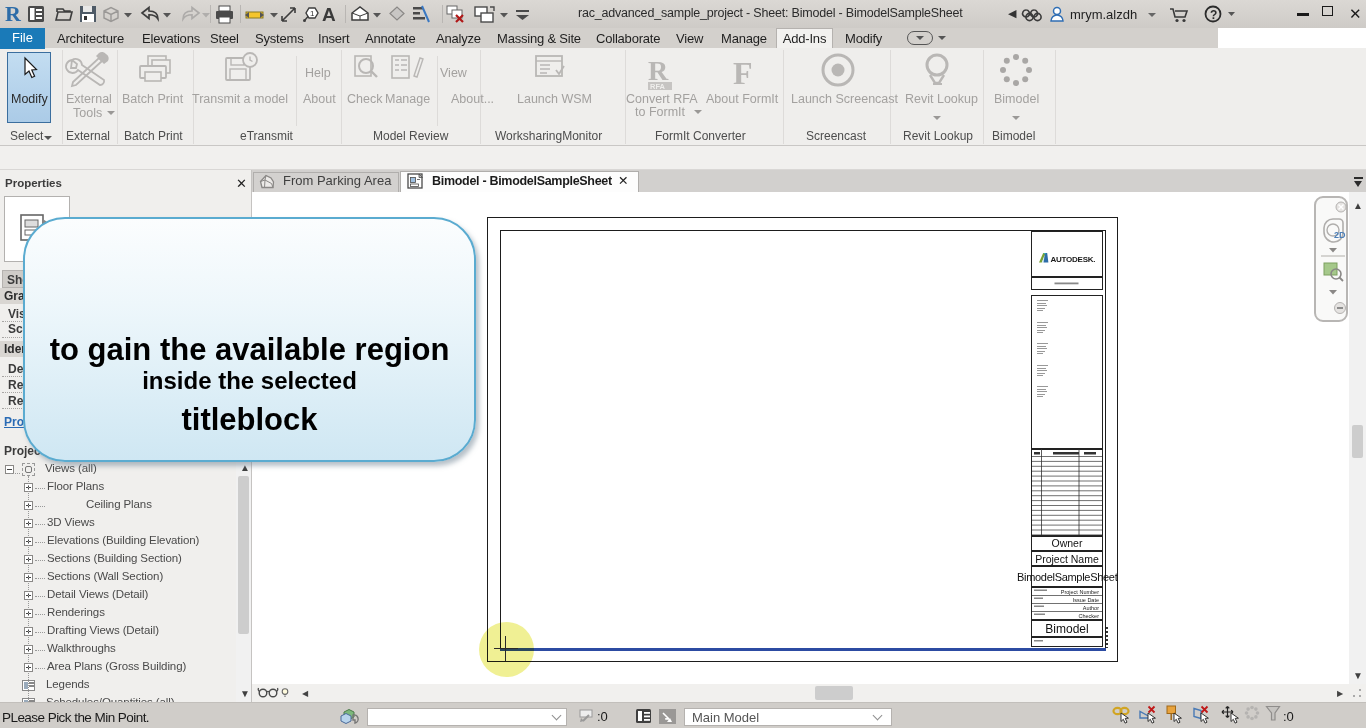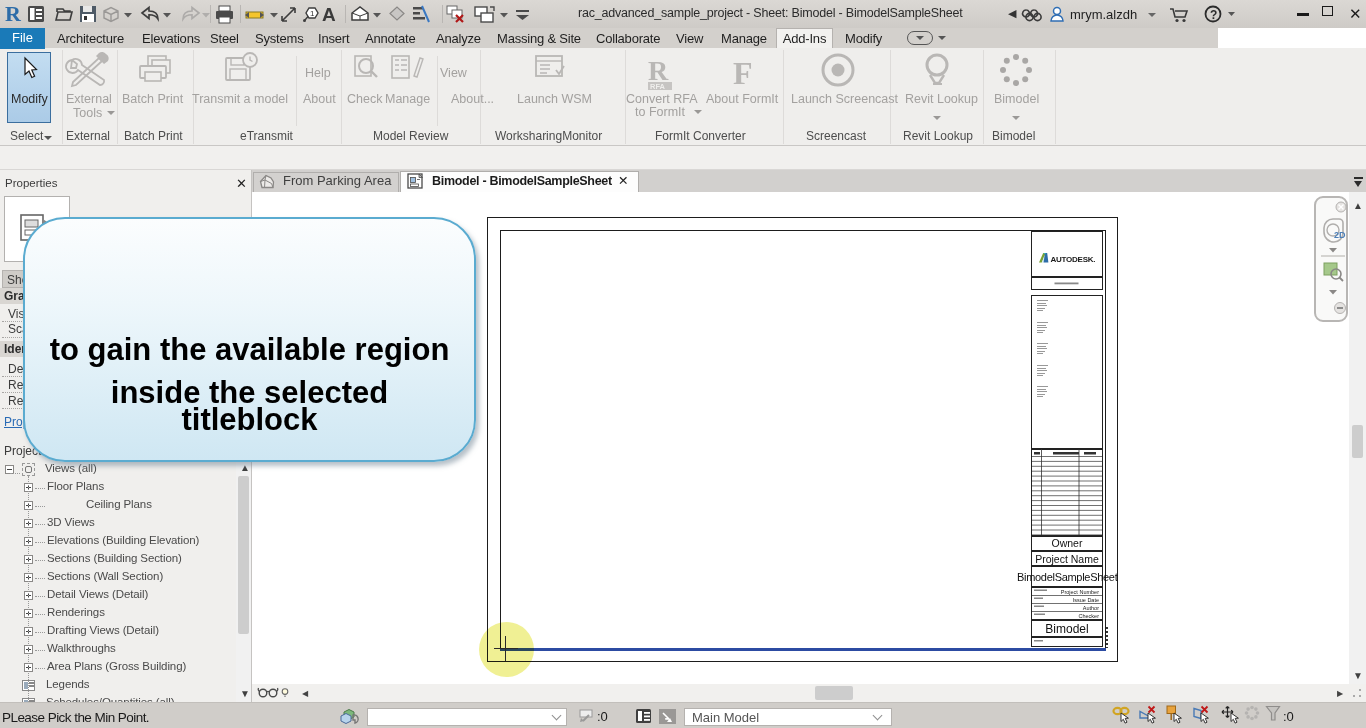--- a/index.html
+++ b/index.html
@@ -24,21 +24,21 @@
 .caret{position:absolute;width:0;height:0;border-left:4px solid transparent;border-right:4px solid transparent;border-top:4px solid #555;}
 .caretg{position:absolute;width:0;height:0;border-left:4px solid transparent;border-right:4px solid transparent;border-top:4px solid #9a9896;}
 
 #optionsbar{left:0;top:146px;width:1366px;height:24px;background:#f1f0ee;border-bottom:1px solid #d9d7d5;}
 #tabrow{left:252px;top:170px;width:1114px;height:22px;background:#d2d0ce;}
 #canvas{left:252px;top:192px;width:1096px;height:492px;background:#ffffff;}
 #tab1{position:absolute;left:1px;top:2px;width:146px;height:20px;background:#d3d1cf;border:1px solid #b0aeac;border-bottom:none;}
 #tab2{position:absolute;left:148px;top:1px;width:239px;height:21px;background:#fdfdfd;border:1px solid #b0aeac;border-bottom:none;}
 
 #leftpanel{left:0;top:170px;width:252px;height:532px;background:#f0efed;border-right:1px solid #c5c3c1;}
-.prow{position:absolute;left:0;width:251px;font-size:12px;color:#3c3c3c;white-space:nowrap;}
+.prow{position:absolute;left:0;width:251px;font-size:12px;color:#3c3c3c;white-space:nowrap;font-weight:bold;}
 .grouphead{background:#d9d6d2;font-weight:bold;color:#2b2b2b;}
 .dotline{position:absolute;left:2px;width:230px;border-top:1px dotted #a8a6a4;}
 
 .titem{position:absolute;font-size:11.5px;letter-spacing:-0.1px;color:#4a4a4a;white-space:nowrap;}
 .pbox{position:absolute;width:9px;height:9px;border:1px solid #8a8886;background:#fff;}
 .pbox i{position:absolute;left:1px;top:3px;width:5px;height:1px;background:#444;}
 .pbox b{position:absolute;left:3px;top:1px;width:1px;height:5px;background:#444;}
 
 #vscroll{left:1349px;top:192px;width:17px;height:492px;background:#f1f1f1;}
 #bottomstrip{left:252px;top:684px;width:1114px;height:18px;background:#f1f0ee;}
@@ -558,19 +558,19 @@
       <circle cx="20" cy="76" r="5" fill="none" stroke="#8a8886" stroke-width="1.6"></circle>
       <path d="M23.5 79.5 l3.5 3.5" stroke="#8a8886" stroke-width="1.8"></path>
       <path d="M13 92 l8 0 l-4 4.5 z" fill="#8a8886"></path>
       <circle cx="24" cy="110" r="5.5" fill="#e5e3e1" stroke="#b5b3b1"></circle>
       <path d="M21 110 h6" stroke="#777" stroke-width="1.6"></path>
     </svg>
 </div>
 
 <div class="abs" id="callout">
   <div class="l1" style="top:113px;font-size:31px;">to gain the available region</div>
-  <div class="l1" style="top:156px;font-size:31px;">inside the selected</div>
+  <div class="l1" style="top:148px;font-size:24px;">inside the selected</div>
   <div class="l1" style="top:183px;font-size:31px;">titleblock</div>
 </div>
 
 <div class="abs" style="left:479px;top:622px;width:55px;height:55px;border-radius:50%;background:radial-gradient(circle,rgba(240,240,148,1) 0 84%,rgba(255,255,255,0) 98%);mix-blend-mode:multiply;z-index:30;"></div>
 <div class="abs" style="left:505px;top:636px;width:1.3px;height:25px;background:#2a2a2a;z-index:31;"></div>
 <div class="abs" style="left:494px;top:648px;width:24px;height:1.3px;background:#2a2a2a;z-index:31;"></div>
 
 </body></html>

